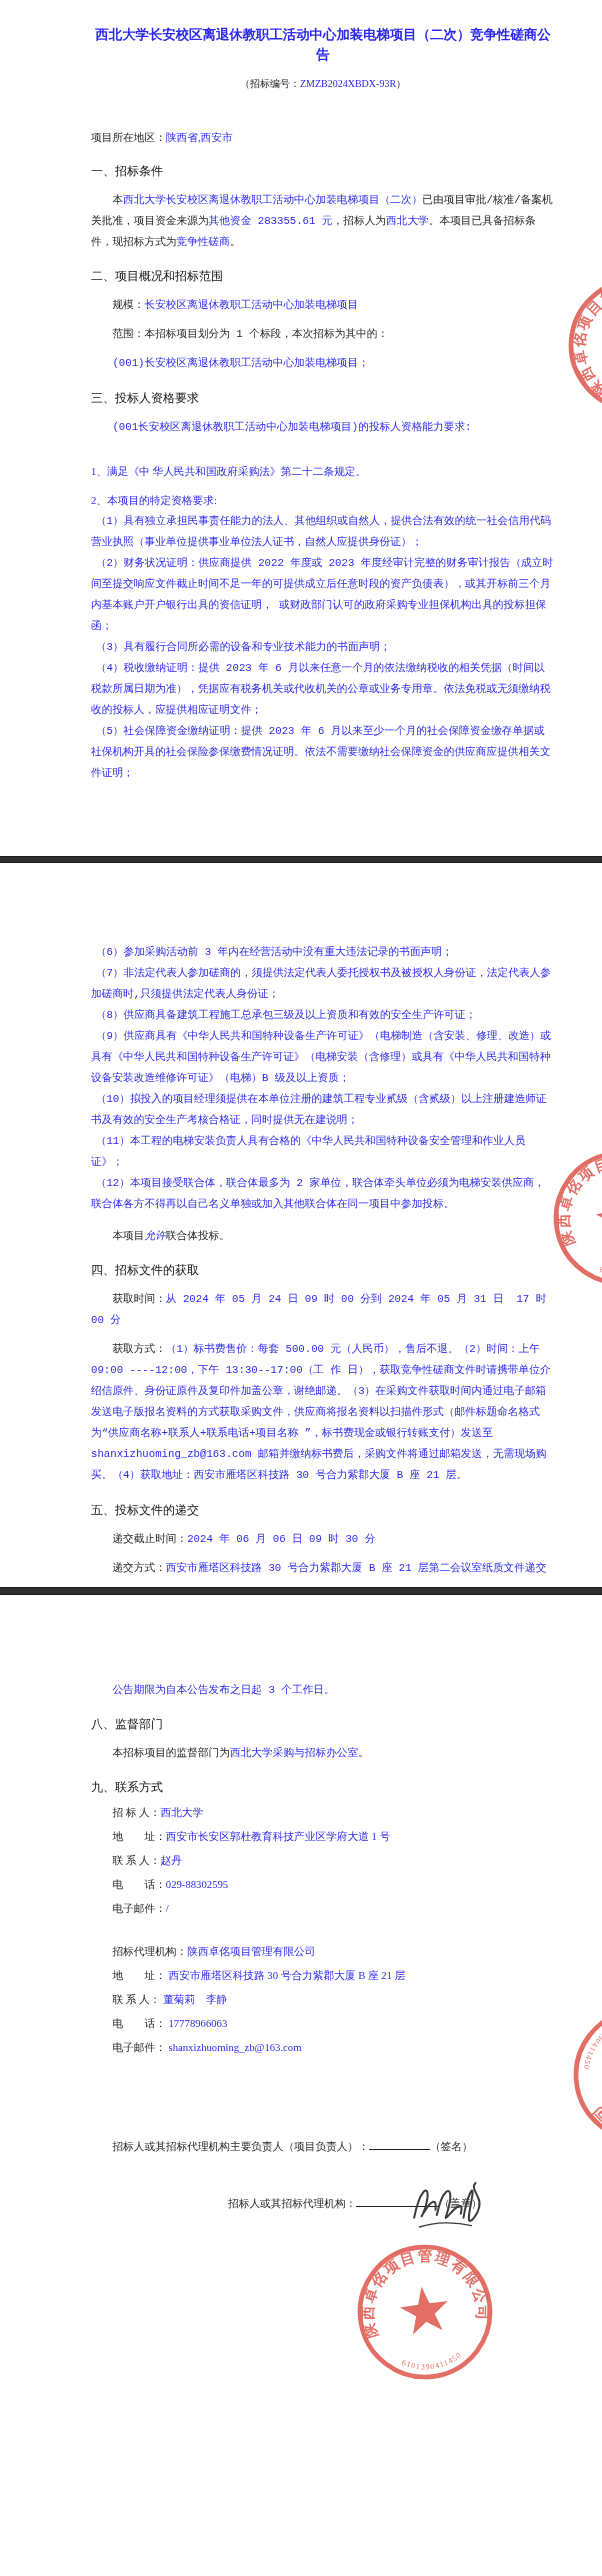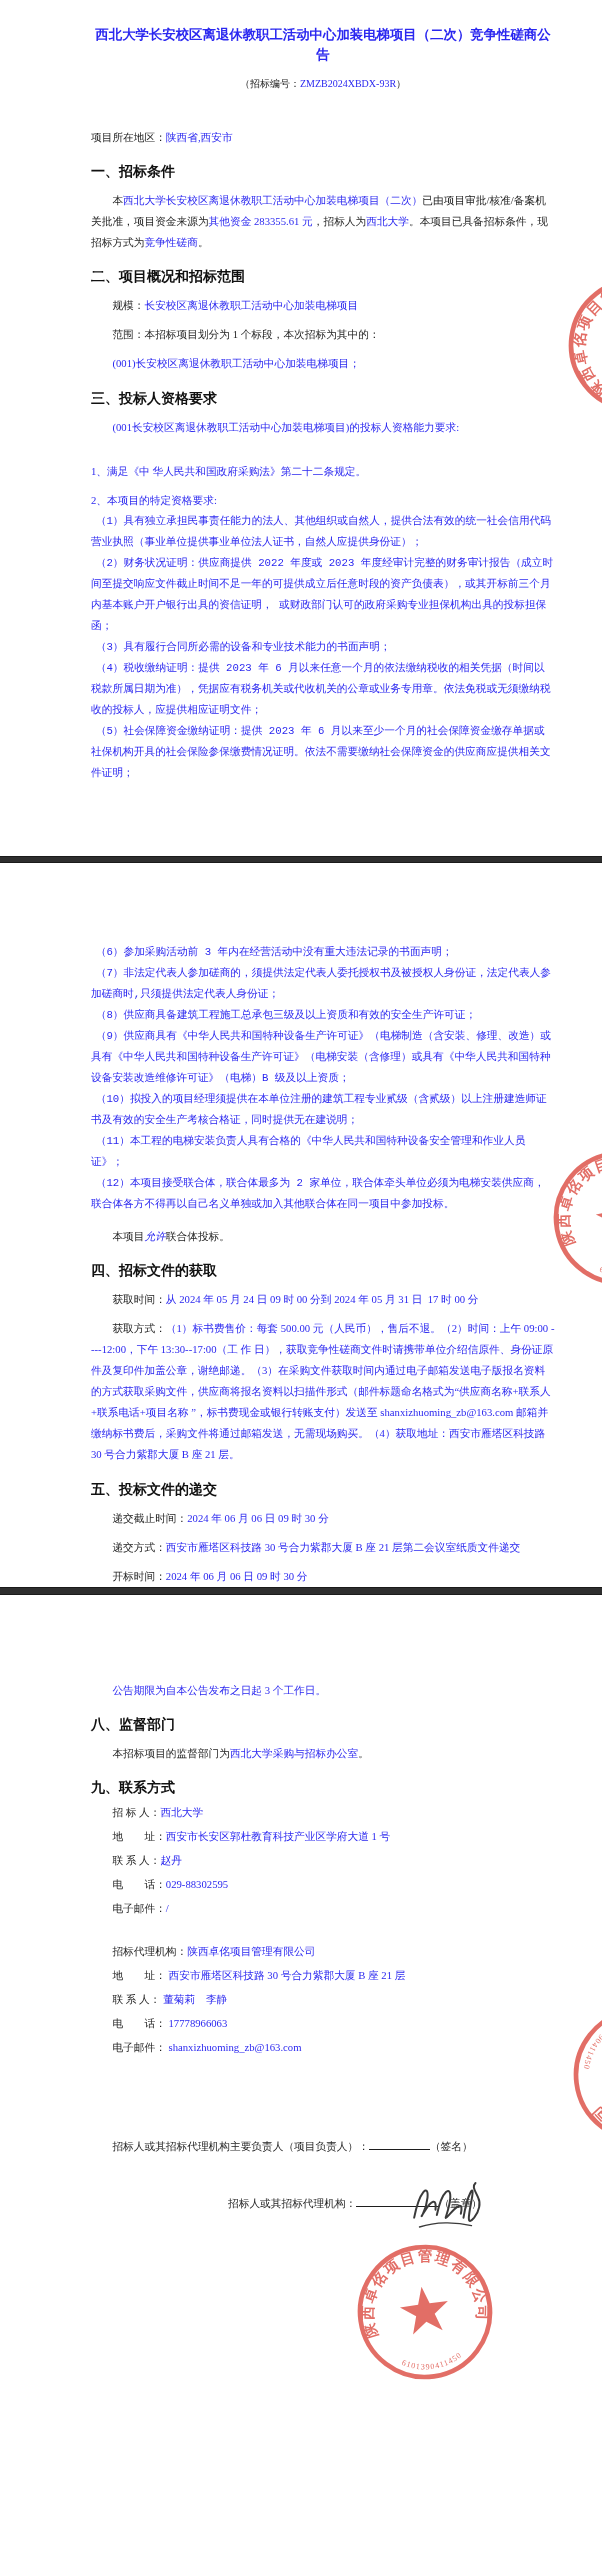--- a/index.html
+++ b/index.html
@@ -6,22 +6,22 @@
   body{font-family:"Liberation Serif","DejaVu Serif",serif;}
   .doc{position:relative;width:603px;background:#fff;overflow:hidden;margin:0 auto;}
   .page{position:relative;width:603px;box-sizing:border-box;overflow:hidden;
         padding-left:91px;padding-right:48px;background:#fff;}
   .page-sep{width:603px;height:7.3px;background:var(--sep,#2e2e2e);
             border-top:0.7px solid #1b1b1b;border-bottom:0.7px solid #1b1b1b;box-sizing:border-box;}
   .block{color:var(--ink,#1e1e1e);font-size:10.7px;line-height:21px;}
   .title{text-align:center;font-size:13.4px;font-weight:bold;line-height:20px;}
   .title .run{color:var(--blue,#2b28f0);}
   .subtitle{text-align:center;font-size:10px;margin-top:10.7px;line-height:16px;}
-  .heading{font-size:14px;font-weight:bold;color:#111;margin-top:13.4px;margin-bottom:4px;}
-  .para{text-indent:21.4px;margin-top:8px;}
+  .heading{font-size:12px;font-weight:normal;color:#111;margin-top:13.4px;margin-bottom:4px;}
+  .para{text-indent:21.4px;margin-top:8px;font-family:Liberation Mono, monospace;}
   .item{text-indent:4.7px;font-family:Liberation Mono, monospace;}
   .flat{text-indent:0;margin-top:8px;}
   .contact{text-indent:21.4px;margin-top:4px;line-height:20px;}
   .signline{text-indent:0;margin-top:17.4px;}
   .run{white-space:pre-wrap;}
   .blue{color:var(--blue,#2b28f0);}
   .it{font-style:italic;text-align:right;}
   .blank{display:inline-block;border-bottom:1px solid #1e1e1e;height:10px;vertical-align:baseline;}
   .stamp{position:absolute;opacity:.8;pointer-events:none;}
   .sig{position:absolute;pointer-events:none;}

